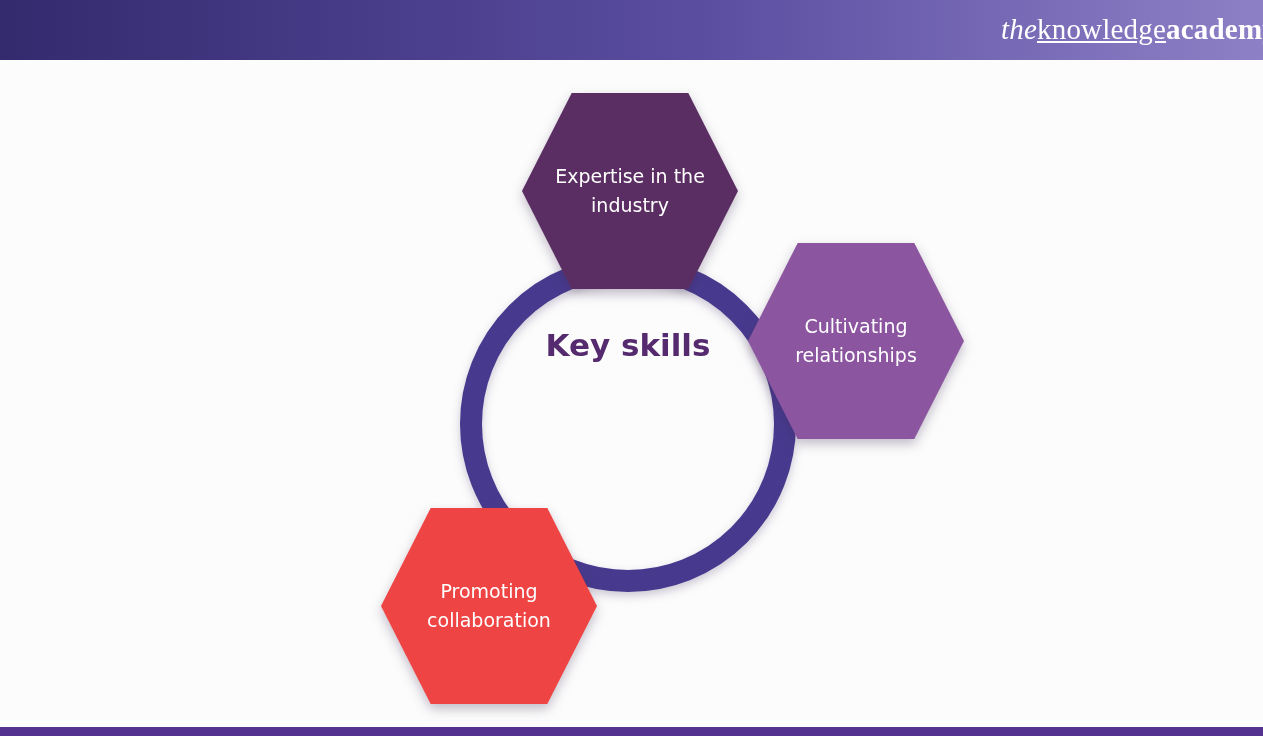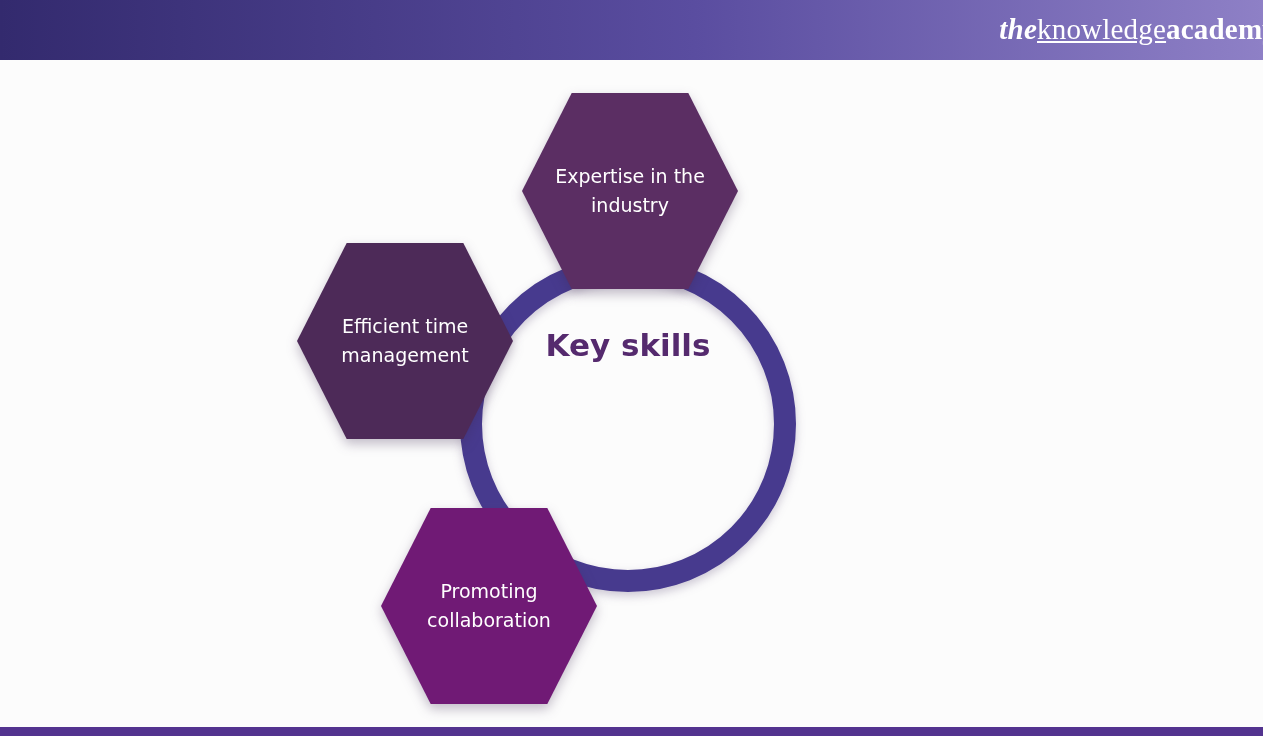--- a/index.html
+++ b/index.html
@@ -24,21 +24,21 @@
   }
   .logo {
     position: absolute;
     top: 13px; right: -14px;
     color: #ffffff;
     font-family: "Liberation Serif", "DejaVu Serif", serif;
     font-size: 29px;
     white-space: nowrap;
     letter-spacing: 0.2px;
   }
-  .logo .the { font-style: italic; font-weight: 700; }
+  .logo .the { font-style: italic; font-weight: 400; }
   .logo .knowledge { font-weight: 400; text-decoration: underline; }
   .logo .academy { font-weight: 700; }
   
   .footer {
     position: absolute;
     left: 0; bottom: 0;
     width: 100%; height: 9px;
     background: #53338f;
   }
   
@@ -107,29 +107,29 @@
     <div class="center-title" style="color: rgb(85, 42, 110);">
       <div>Key skills</div>
     </div>
 
     <div class="hex hex-top">
       <div class="hex-shape" style="background: rgb(91, 46, 99);">
         <span>Expertise in the industry</span>
       </div>
     </div>
 
-    <div class="hex hex-left">
-      <div class="hex-shape" style="background: rgb(77, 42, 88);">
-        <span>Efficient time management</span>
+
+    <div class="hex hex-right">
+      <div class="hex-shape" style="background: rgb(140, 85, 160);">
+        <span>Cultivating relationships</span>
       </div>
     </div>
 
-
     <div class="hex hex-bottom-left">
-      <div class="hex-shape" style="background: #701a75;">
+      <div class="hex-shape" style="background: #ef4444;">
         <span>Promoting collaboration</span>
       </div>
     </div>
 
 
   </div>
 
   <div class="footer" style="background: rgb(83, 51, 143);"></div>
 
 </div>

